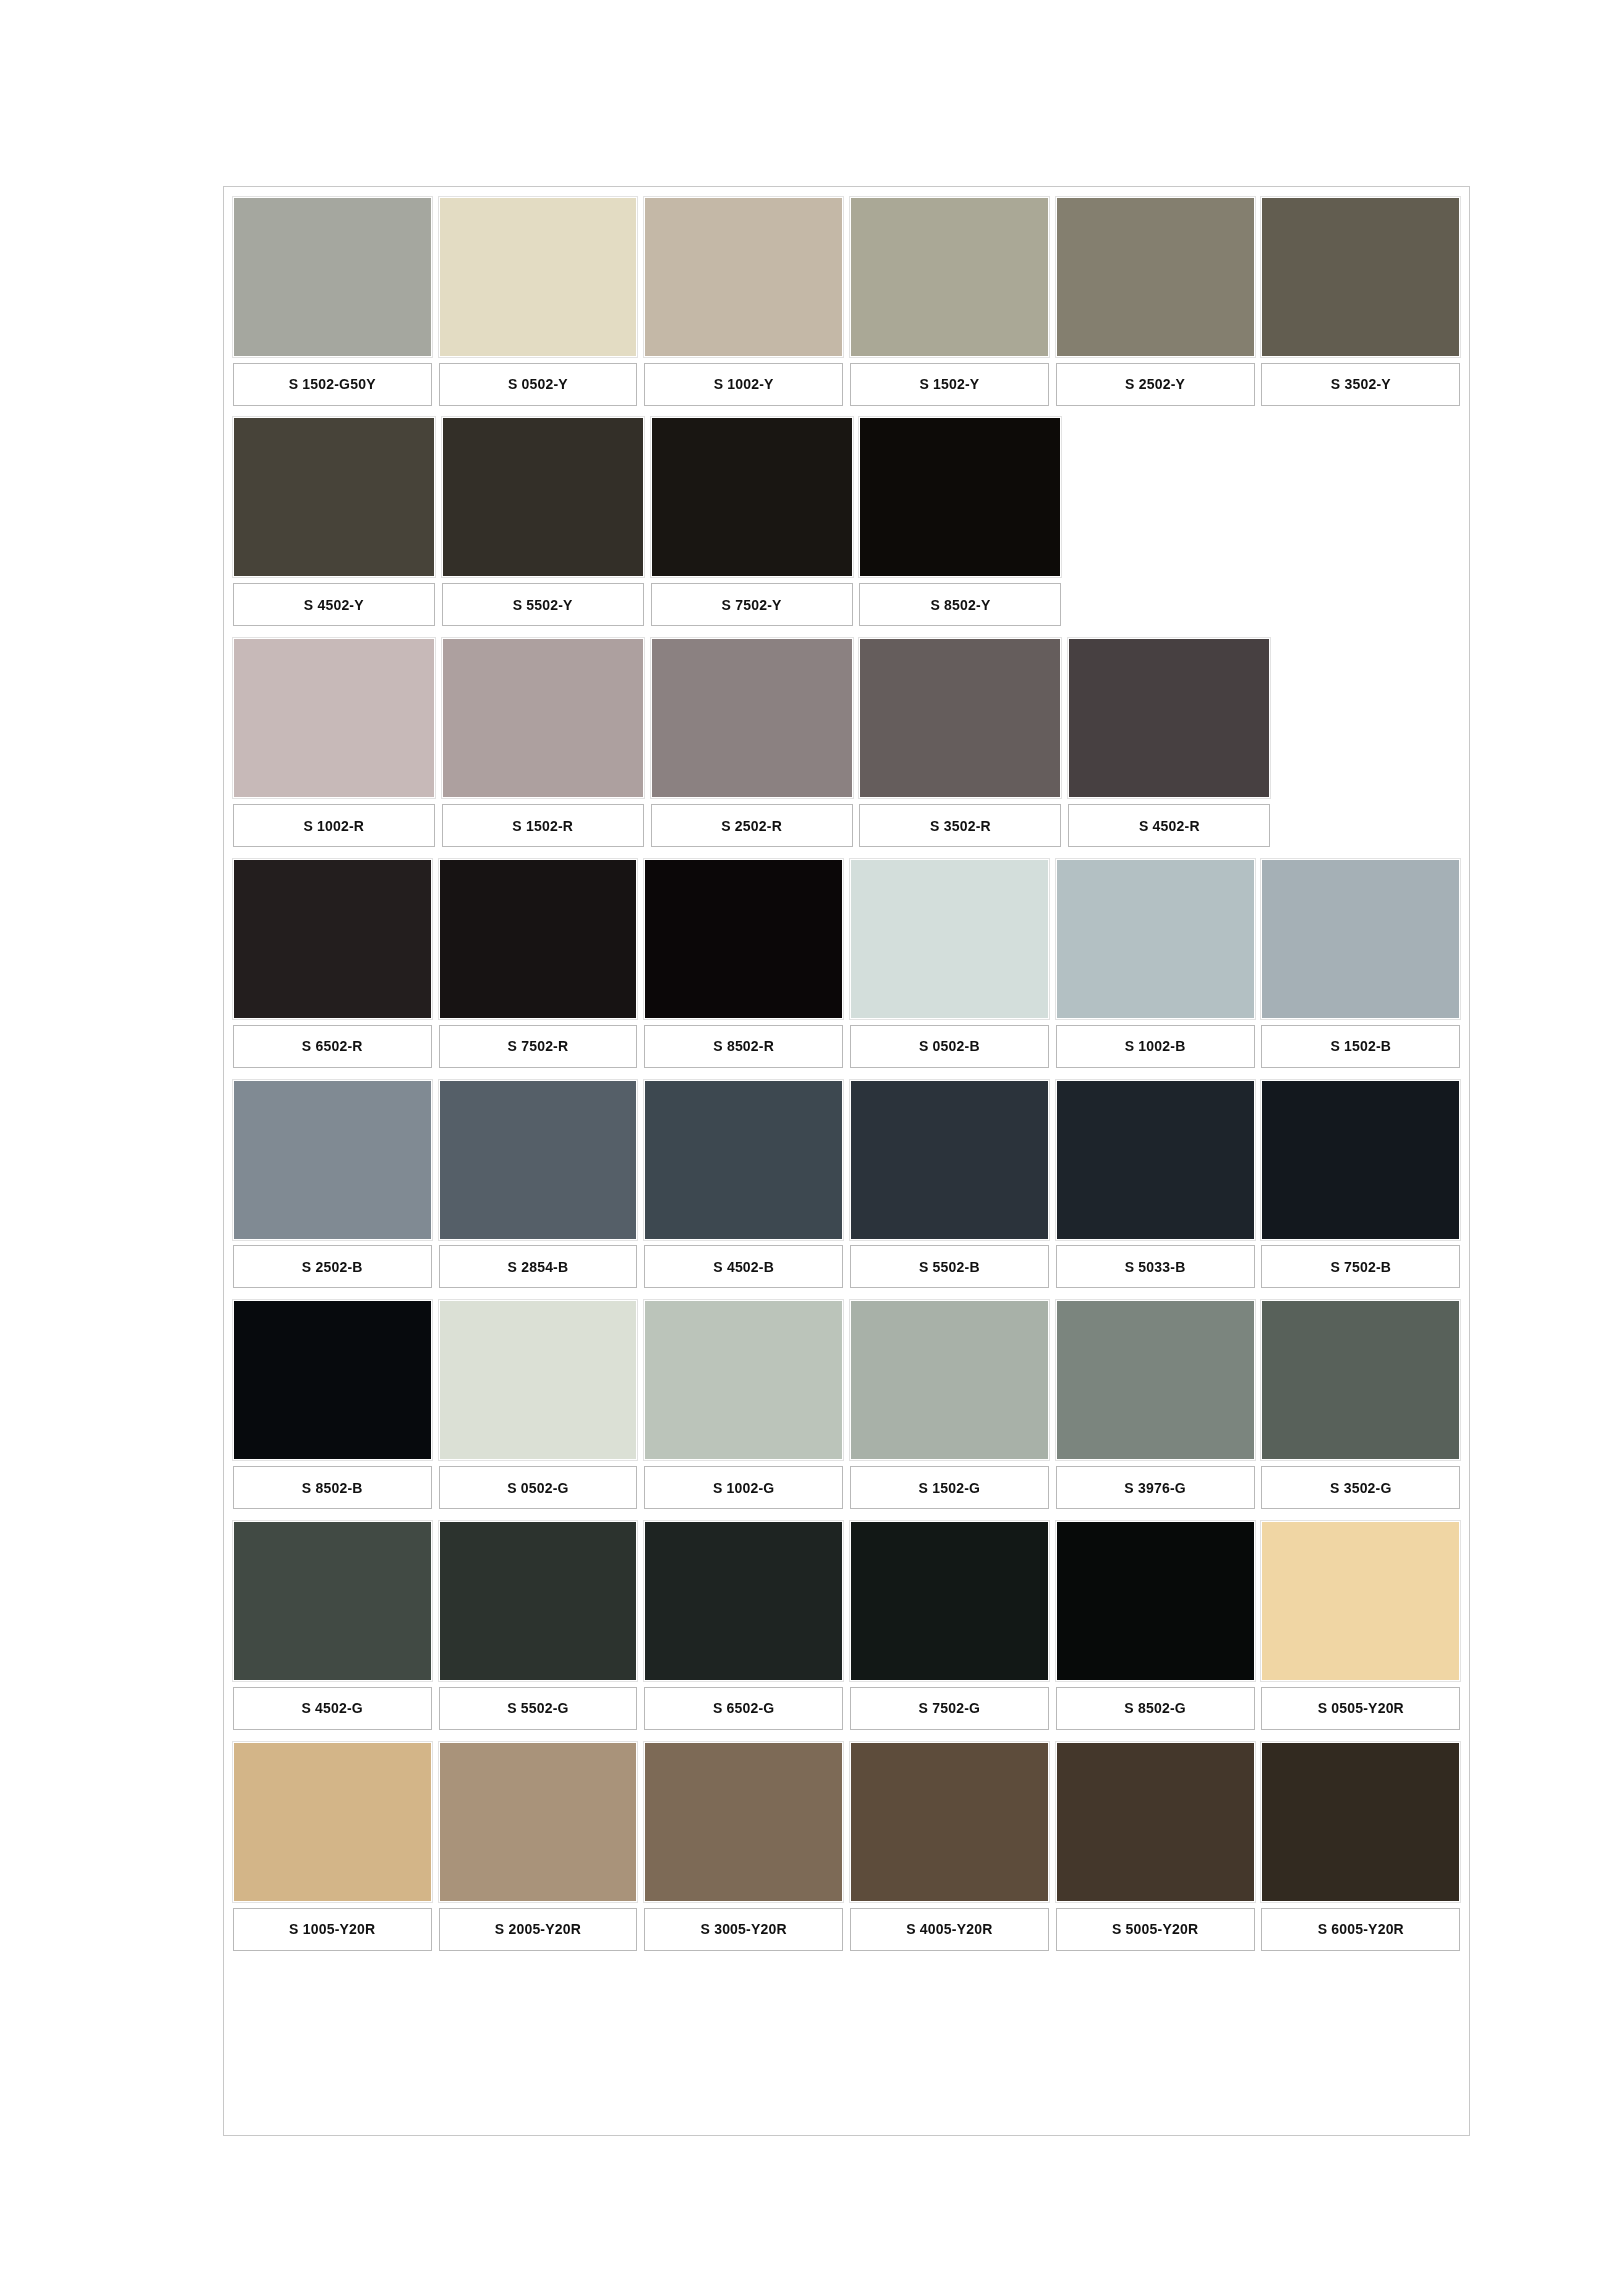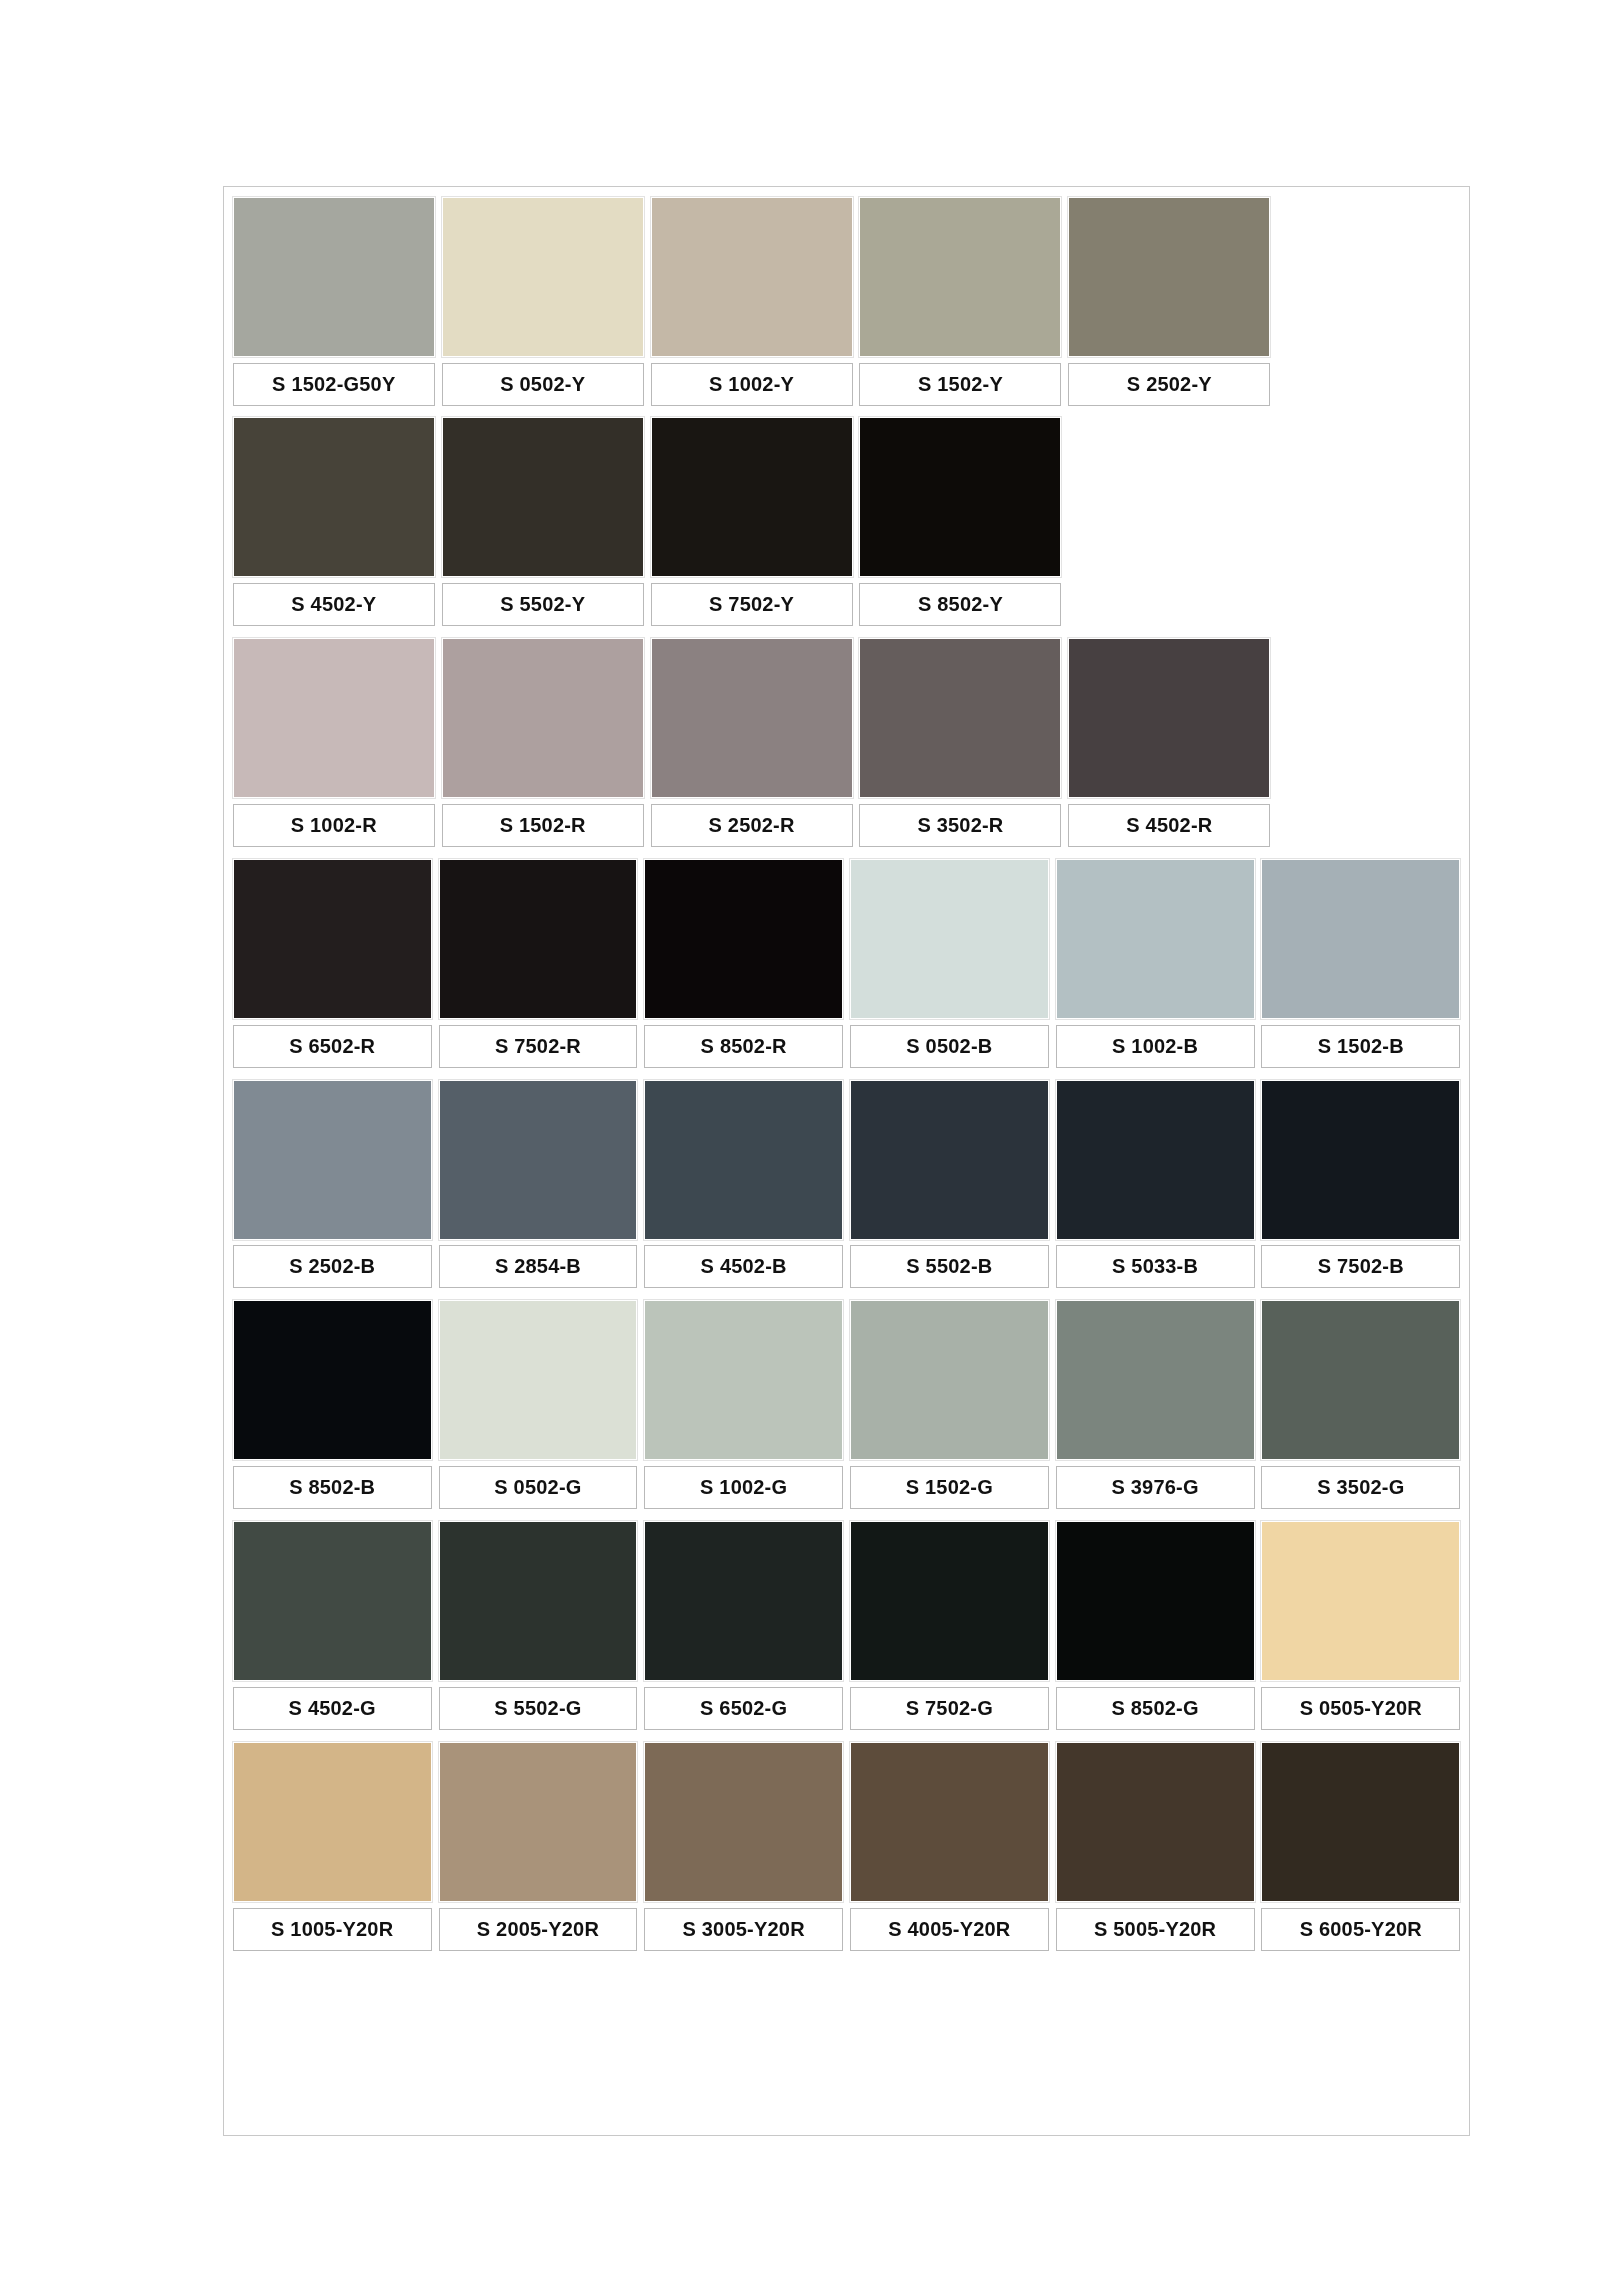--- a/index.html
+++ b/index.html
@@ -54,21 +54,21 @@
     box-sizing: border-box;
   }
   .label {
     height: 43px;
     margin-top: 5.9px;
     border: 1px solid #b9b9b9;
     box-sizing: border-box;
     display: flex;
     align-items: center;
     justify-content: center;
-    font-size: 20px;
+    font-size: 14px;
     font-weight: bold;
     color: #111111;
     letter-spacing: 0.2px;
     background: #ffffff;
   }
 </style>
 </head>
 <body>
 
 <div class="page">
@@ -88,20 +88,24 @@
             <div class="label">S 1002-Y</div>
           </div>
           <div class="cell">
             <div class="swatch" style="background: rgb(170, 168, 150);"></div>
             <div class="label">S 1502-Y</div>
           </div>
           <div class="cell">
             <div class="swatch" style="background: rgb(132, 127, 111);"></div>
             <div class="label">S 2502-Y</div>
           </div>
+          <div class="cell">
+            <div class="swatch" style="background: rgb(98, 93, 80);"></div>
+            <div class="label">S 3502-Y</div>
+          </div>
         </div>
         <div class="row">
           <div class="cell">
             <div class="swatch" style="background: rgb(71, 67, 57);"></div>
             <div class="label">S 4502-Y</div>
           </div>
           <div class="cell">
             <div class="swatch" style="background: rgb(51, 47, 40);"></div>
             <div class="label">S 5502-Y</div>
           </div>

